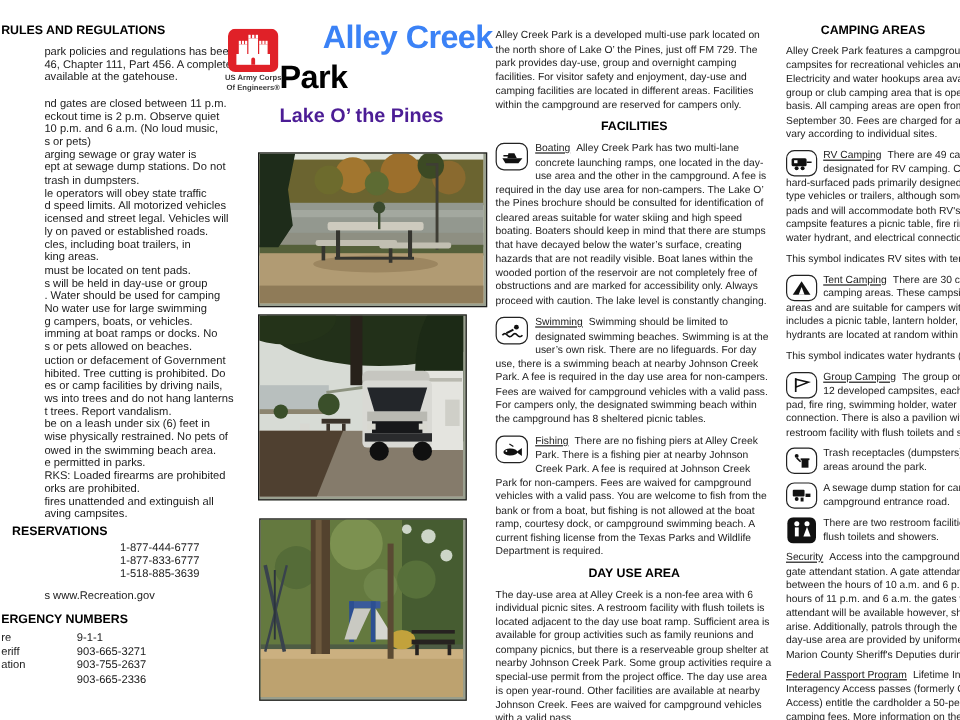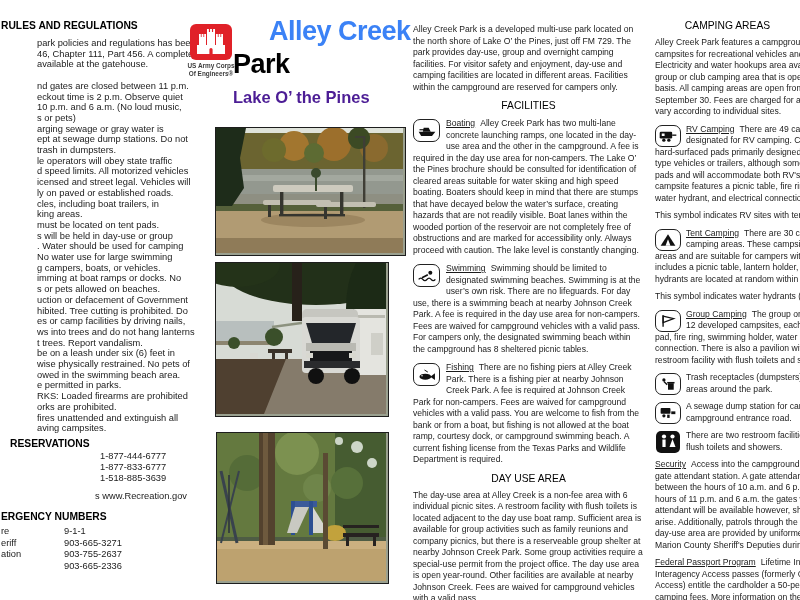--- a/index.html
+++ b/index.html
@@ -7,21 +7,21 @@
   .page{position:absolute;inset:0;width:800px;height:486px;background:#fff;}
 
   
   .panel-left{position:absolute;left:1px;top:20px;width:186px;}
   .lp-head{font-weight:700;font-size:10.3px;color:#000;white-space:nowrap;}
   .rules{margin-top:7px;}
   .ln{font-size:9.3px;line-height:10.7px;min-height:10.7px;white-space:nowrap;padding-left:36px;}
   .res-head{margin-top:4px;margin-left:9px;}
   .phones{margin-top:2px;margin-left:63px;}
   .phone{line-height:10.9px;}
-  .site{margin-top:7px;text-align:right;}
+  .site{margin-top:7px;}
   .em-head{margin-top:10px;}
   .erows{margin-top:4px;}
   .erow{display:flex;font-size:9.3px;line-height:11.4px;white-space:nowrap;}
   .elabel{width:63px;flex:none;}
 
   
   .logo{position:absolute;left:184px;top:24px;width:54px;text-align:center;}
   .logo svg{display:block;margin:0 auto;}
   .logo-cap{font-size:6.4px;font-weight:700;color:#3c3c3c;line-height:7.5px;margin-top:2px;}
   .t1{position:absolute;left:237px;top:16px;font-size:27px;font-weight:800;color:#3b82f6;letter-spacing:-.5px;white-space:nowrap;margin-left:32px;}
@@ -29,21 +29,21 @@
   .sub{position:absolute;left:233px;top:88px;font-size:16.5px;font-weight:800;color:#4c1d95;white-space:nowrap;}
   .photo{position:absolute;border:1px solid #1d1d1d;overflow:hidden;background:#9aa08f;}
   .p1{left:215px;top:127px;width:189px;height:127px;}
   .p2{left:215px;top:262px;width:172px;height:153px;}
   .p3{left:216px;top:432px;width:171px;height:150px;}
   .photo svg{display:block;}
 
   
   .panel-info{position:absolute;left:413px;top:24px;width:231px;}
   .body{font-size:8.6px;line-height:11.5px;margin:0;}
-  .c-head{font-weight:400;font-size:10.3px;color:#000;text-align:center;margin-top:7px;}
+  .c-head{font-weight:700;font-size:10.3px;color:#000;text-align:center;margin-top:7px;}
   .facility{margin-top:7px;}
   .ficon{float:left;width:27px;height:23px;margin:1px 6px 1px 0;border:1.4px solid #222;border-radius:7px;
     display:flex;align-items:center;justify-content:center;background:#fff;box-sizing:border-box;}
   .term{text-decoration:underline;margin-right:5px;}
 
   
   .panel-camp{position:absolute;left:655px;top:20px;width:145px;}
   .cln{font-size:8.6px;line-height:11.5px;white-space:nowrap;}
   .camp-head{text-align:center;margin-top:0;}
   .camp-intro{margin-top:6px;}

